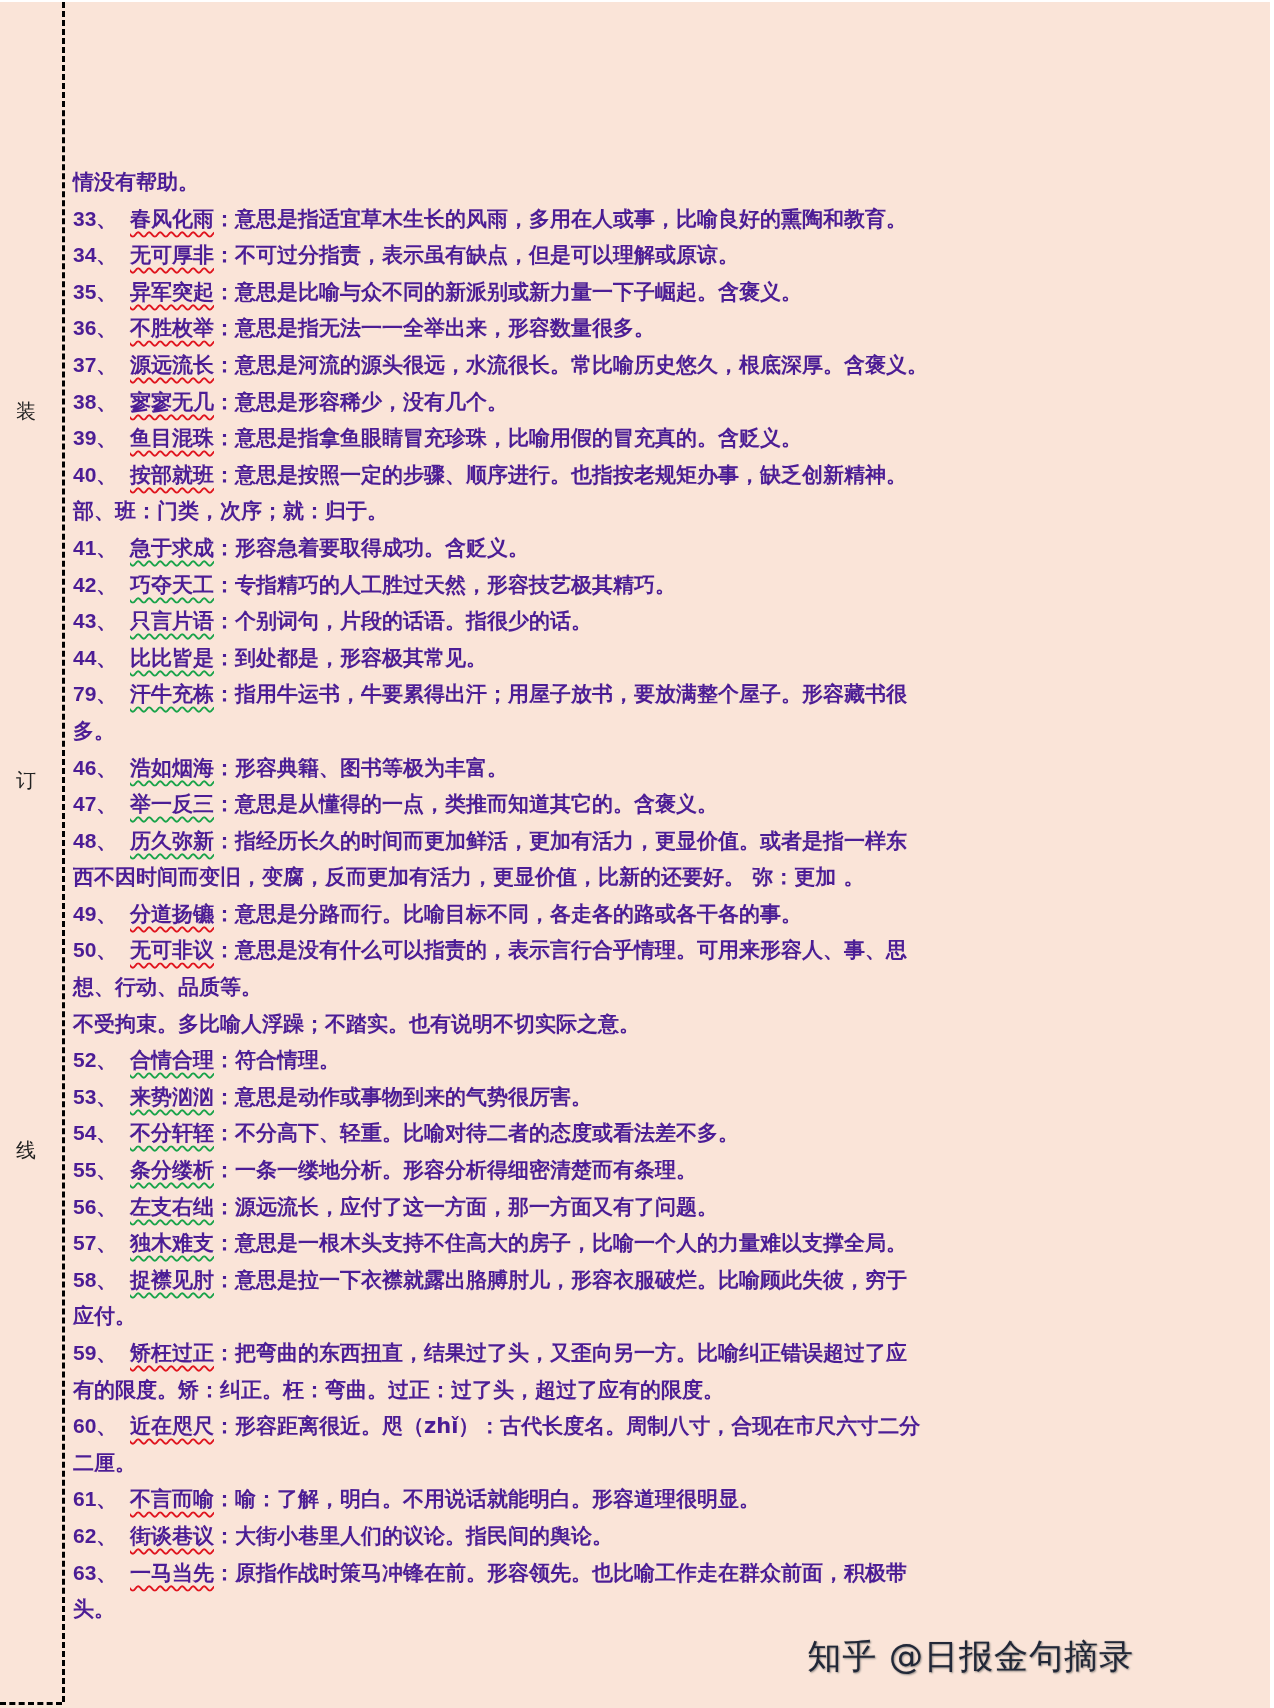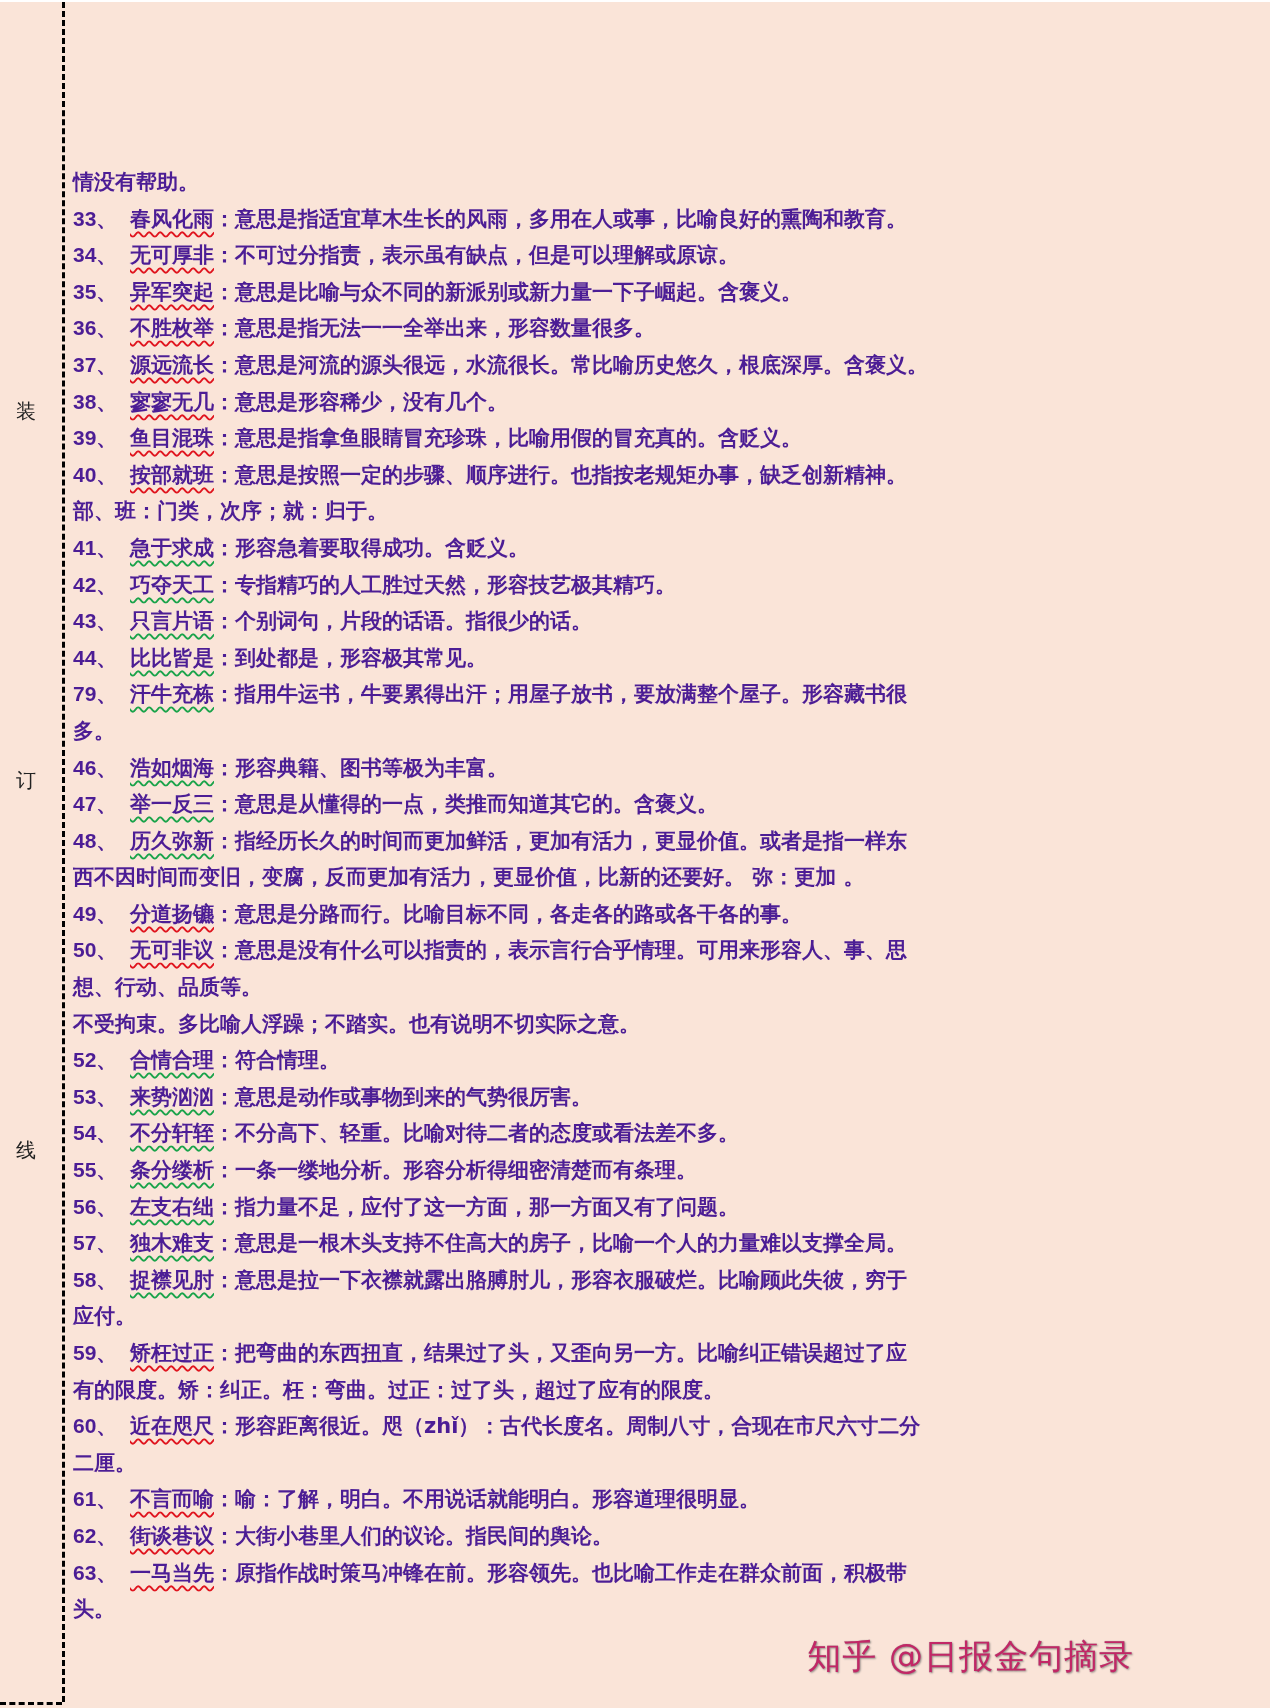--- a/index.html
+++ b/index.html
@@ -38,21 +38,21 @@
   .num { display: inline-block; width: 57px; font-family: "Liberation Sans", sans-serif; font-weight: bold; }
   .idiom {
     text-decoration: underline wavy;
     text-underline-offset: 5px;
     text-decoration-thickness: 2px;
   }
   .idiom.red { text-decoration-color: #e0141e; }
   .idiom.green { text-decoration-color: #1aa34a; text-align: center; }
   .watermark {
     position: absolute; right: 136px; top: 1632px;
-    font-size: 34px; color: #be185d;
+    font-size: 34px; color: #0f172a;
     text-shadow: 1px 1px 2px #8b8580, 0 0 1px #9a9490;
     font-family: "DejaVu Sans", sans-serif;
     letter-spacing: 1px;
     opacity: 0.92;
   }
 </style>
 </head>
 <body>
 
 <div class="page">
@@ -84,21 +84,21 @@
       <div class="line"><span class="num">48、</span><span class="idiom green">历久弥新</span><span>：指经历长久的时间而更加鲜活，更加有活力，更显价值。或者是指一样东</span></div>
       <div class="line">西不因时间而变旧，变腐，反而更加有活力，更显价值，比新的还要好。 弥：更加 。</div>
       <div class="line"><span class="num">49、</span><span class="idiom red">分道扬镳</span><span>：意思是分路而行。比喻目标不同，各走各的路或各干各的事。</span></div>
       <div class="line"><span class="num">50、</span><span class="idiom red">无可非议</span><span>：意思是没有什么可以指责的，表示言行合乎情理。可用来形容人、事、思</span></div>
       <div class="line">想、行动、品质等。</div>
       <div class="line">不受拘束。多比喻人浮躁；不踏实。也有说明不切实际之意。</div>
       <div class="line"><span class="num">52、</span><span class="idiom green">合情合理</span><span>：符合情理。</span></div>
       <div class="line"><span class="num">53、</span><span class="idiom green">来势汹汹</span><span>：意思是动作或事物到来的气势很厉害。</span></div>
       <div class="line"><span class="num">54、</span><span class="idiom green">不分轩轾</span><span>：不分高下、轻重。比喻对待二者的态度或看法差不多。</span></div>
       <div class="line"><span class="num">55、</span><span class="idiom green">条分缕析</span><span>：一条一缕地分析。形容分析得细密清楚而有条理。</span></div>
-      <div class="line"><span class="num">56、</span><span class="idiom green">左支右绌</span><span>：指力量不足，应付了这一方面，那一方面又有了问题。</span></div>
+      <div class="line"><span class="num">56、</span><span class="idiom green">左支右绌</span><span>：源远流长，应付了这一方面，那一方面又有了问题。</span></div>
       <div class="line"><span class="num">57、</span><span class="idiom green">独木难支</span><span>：意思是一根木头支持不住高大的房子，比喻一个人的力量难以支撑全局。</span></div>
       <div class="line"><span class="num">58、</span><span class="idiom green">捉襟见肘</span><span>：意思是拉一下衣襟就露出胳膊肘儿，形容衣服破烂。比喻顾此失彼，穷于</span></div>
       <div class="line">应付。</div>
       <div class="line"><span class="num">59、</span><span class="idiom red">矫枉过正</span><span>：把弯曲的东西扭直，结果过了头，又歪向另一方。比喻纠正错误超过了应</span></div>
       <div class="line">有的限度。矫：纠正。枉：弯曲。过正：过了头，超过了应有的限度。</div>
       <div class="line"><span class="num">60、</span><span class="idiom red">近在咫尺</span><span>：形容距离很近。咫（zhǐ）：古代长度名。周制八寸，合现在市尺六寸二分</span></div>
       <div class="line">二厘。</div>
       <div class="line"><span class="num">61、</span><span class="idiom red">不言而喻</span><span>：喻：了解，明白。不用说话就能明白。形容道理很明显。</span></div>
       <div class="line"><span class="num">62、</span><span class="idiom red">街谈巷议</span><span>：大街小巷里人们的议论。指民间的舆论。</span></div>
       <div class="line"><span class="num">63、</span><span class="idiom red">一马当先</span><span>：原指作战时策马冲锋在前。形容领先。也比喻工作走在群众前面，积极带</span></div>

